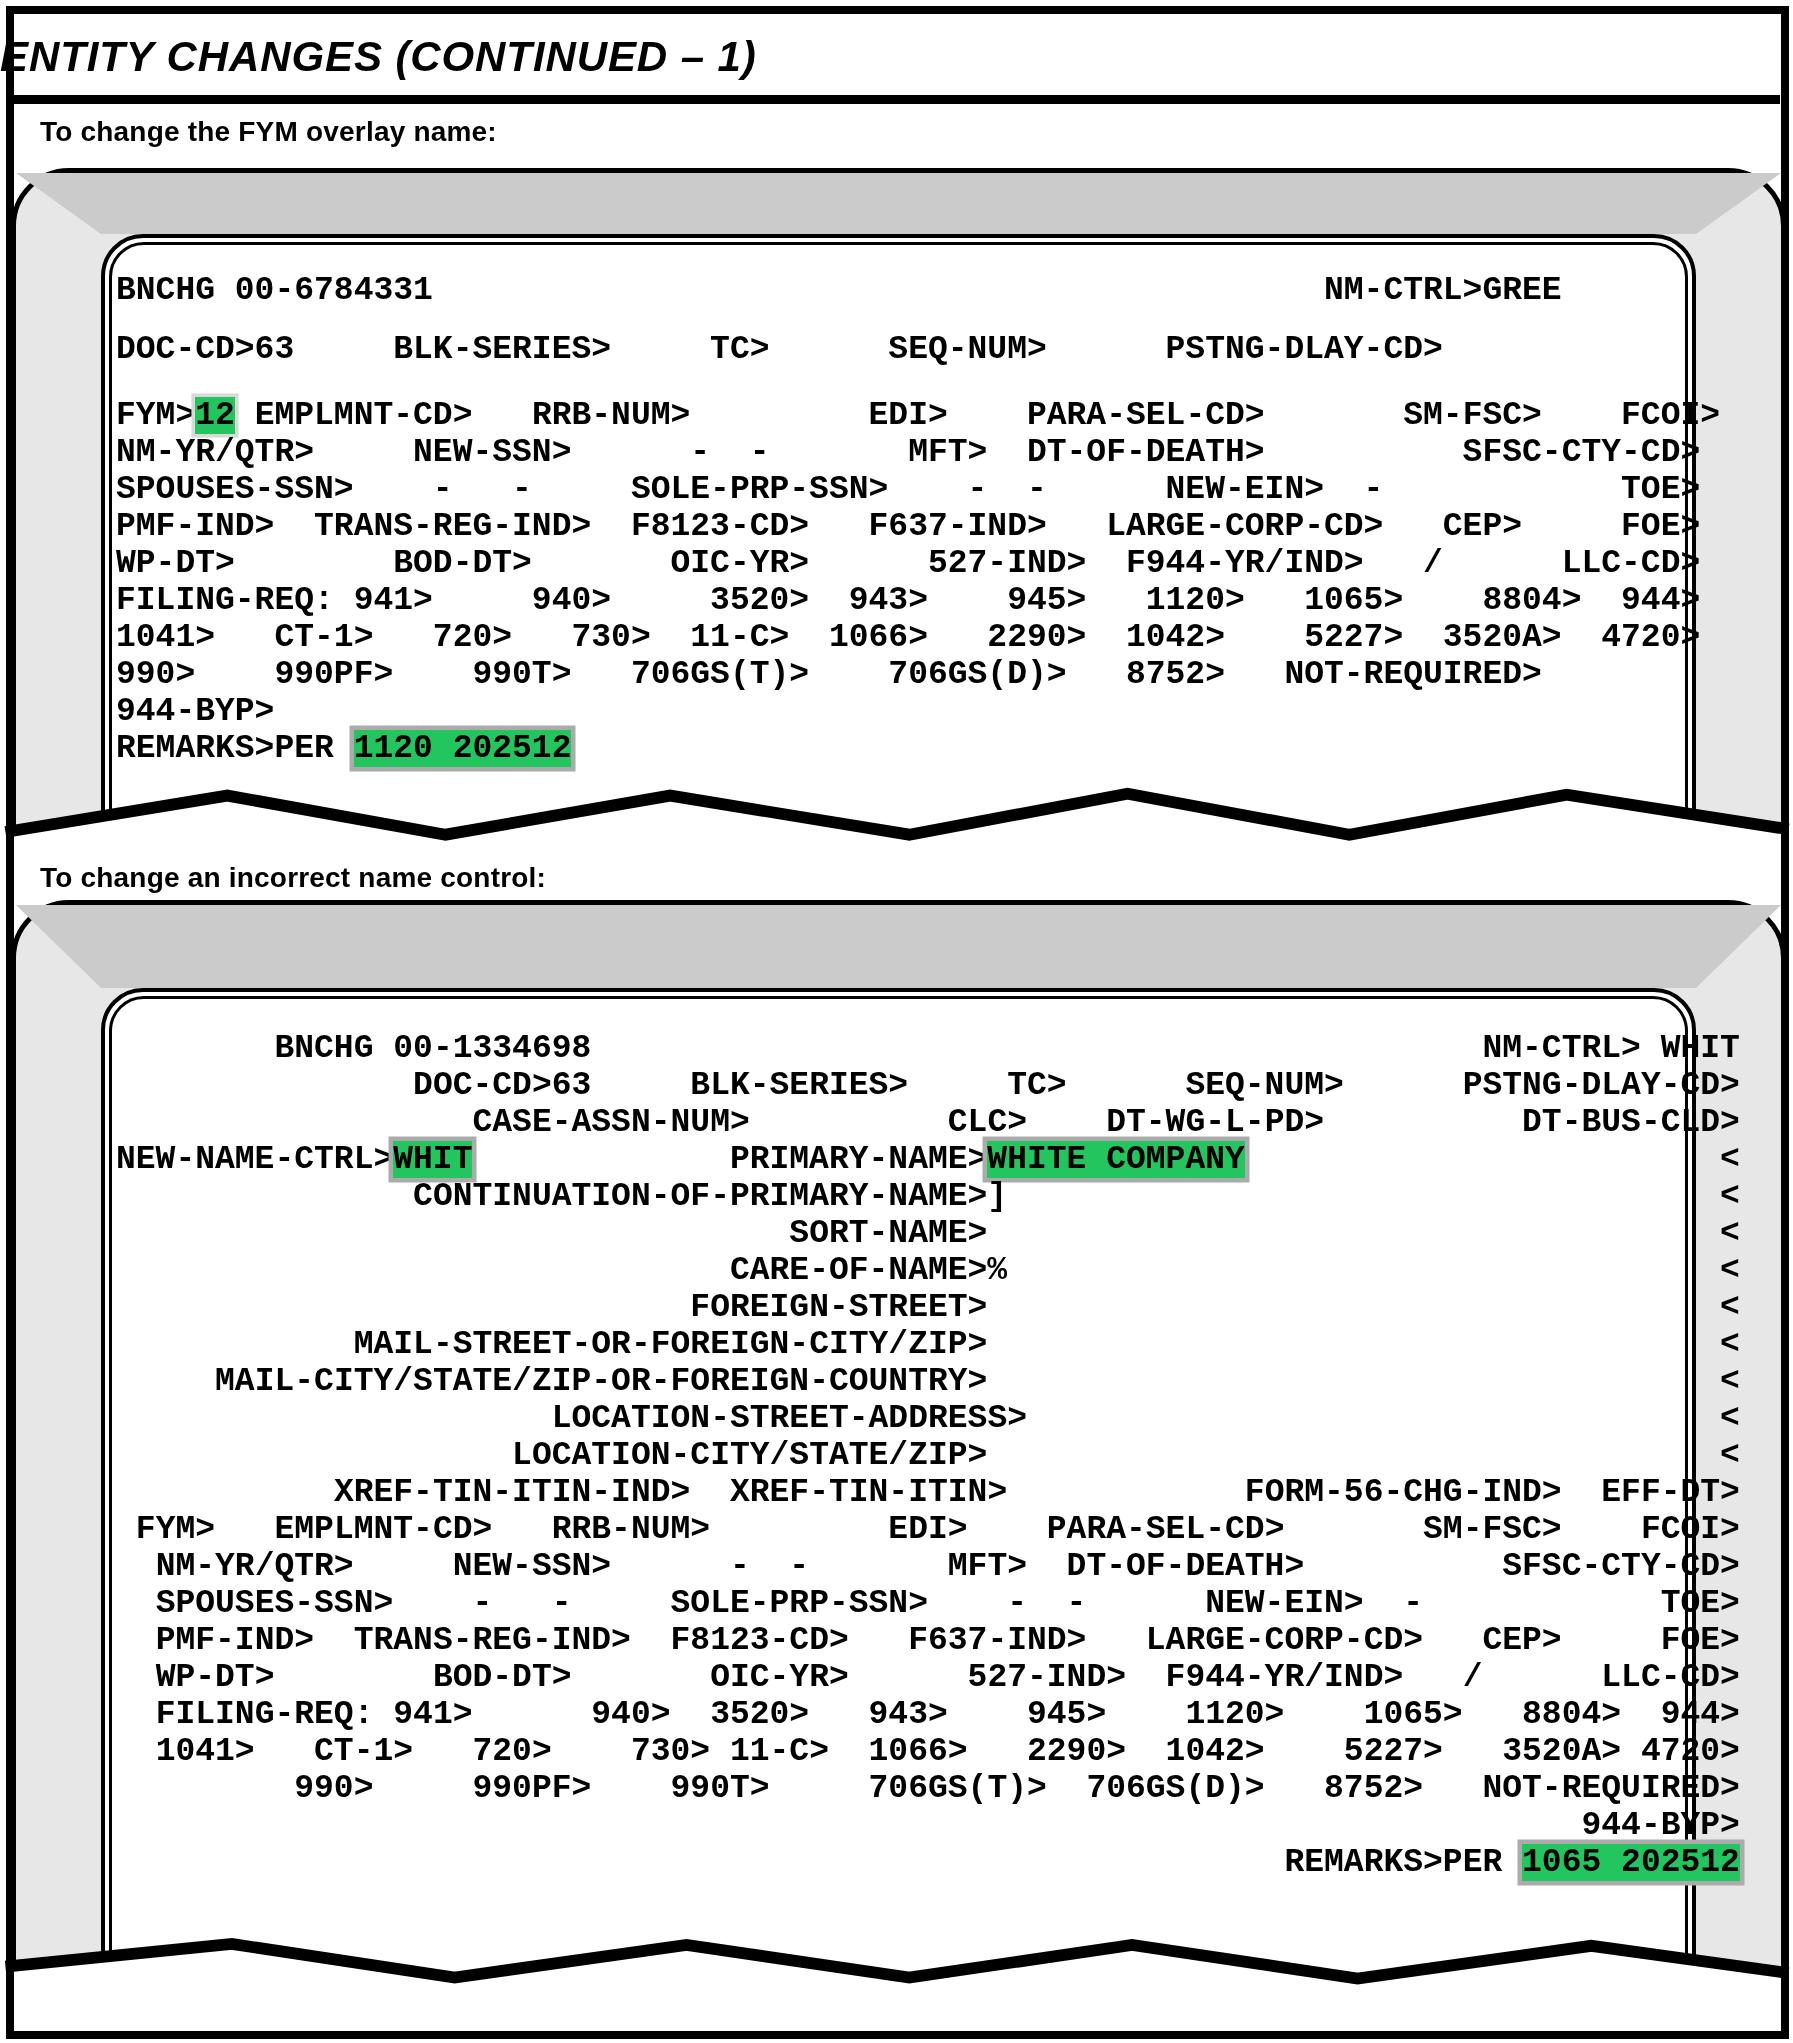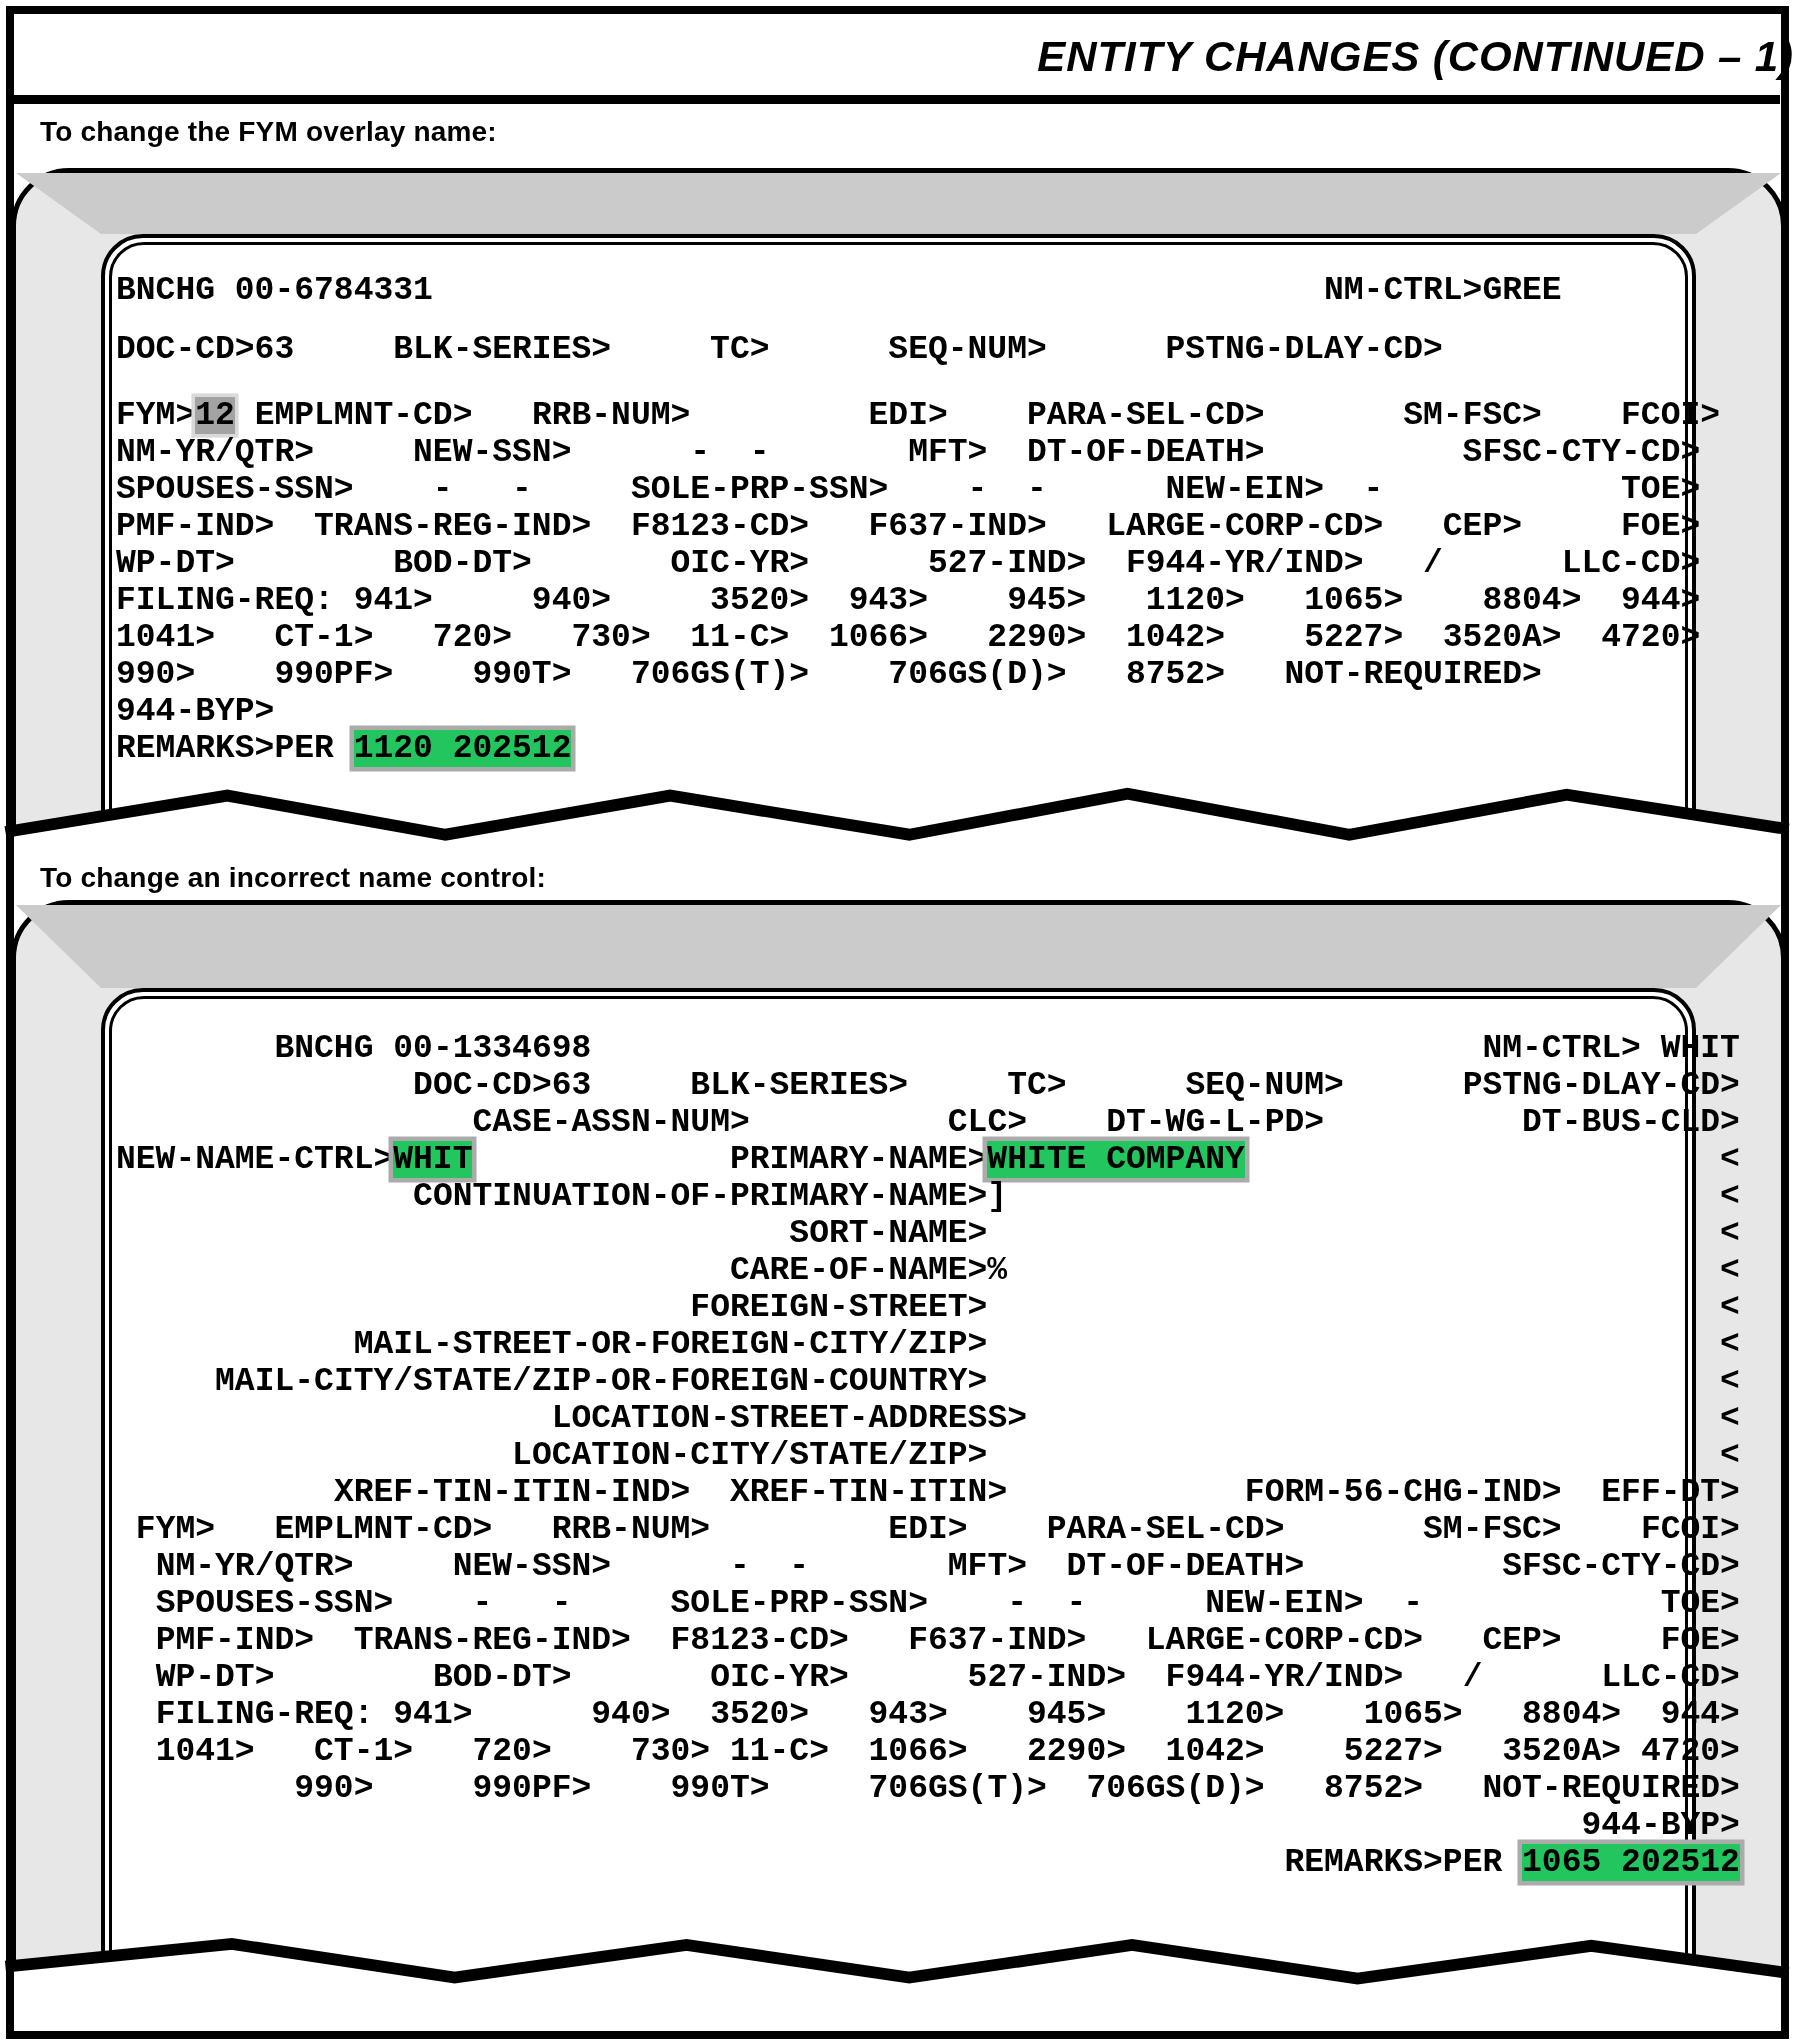--- a/index.html
+++ b/index.html
@@ -12,21 +12,21 @@
     color:#000;
   }
   
   .page-border{
     position:absolute; inset:5.5px;
     border:8.2px solid #000;
     pointer-events:none;
   }
   .page-title{
     position:absolute; top:33px; left:0; right:0;
-    text-align:right;
+    text-align:left;
     font-style:italic; font-weight:bold;
     font-size:42px; letter-spacing:0.9px;
   }
   .title-sep{
     position:absolute; left:13.6px; right:13.6px; top:95px; height:9px;
     background:#000;
   }
   .section-heading{
     position:absolute; left:40px;
     font-weight:bold; font-size:28px; letter-spacing:0.2px;
@@ -78,21 +78,21 @@
   .termtext{
     position:absolute; left:116px;
     font-family:"Liberation Mono","DejaVu Sans Mono",monospace;
     font-weight:bold; font-size:33px;
     white-space:pre; color:#000;
   }
   #termtext-1{ top:272px; }
   #termtext-2{ top:1030px;text-align:right; }
   .termline{ margin:0; line-height:41px; font:inherit; }
   .hl-dark{ background:#22c55e; box-shadow:0 0 0 4.5px #ababab; }
-  .hl-light{ background:#a3a3a3; box-shadow:0 0 0 3.6px #d9d9d9; }
+  .hl-light{ background:#22c55e; box-shadow:0 0 0 3.6px #d9d9d9; }
 </style>
 </head>
 <body>
 
 <div class="monitor" id="monitor-1">
   <div class="bezel-top"></div>
   <div class="screen">
     <div class="screen-inner"></div>
   </div>
 </div>

